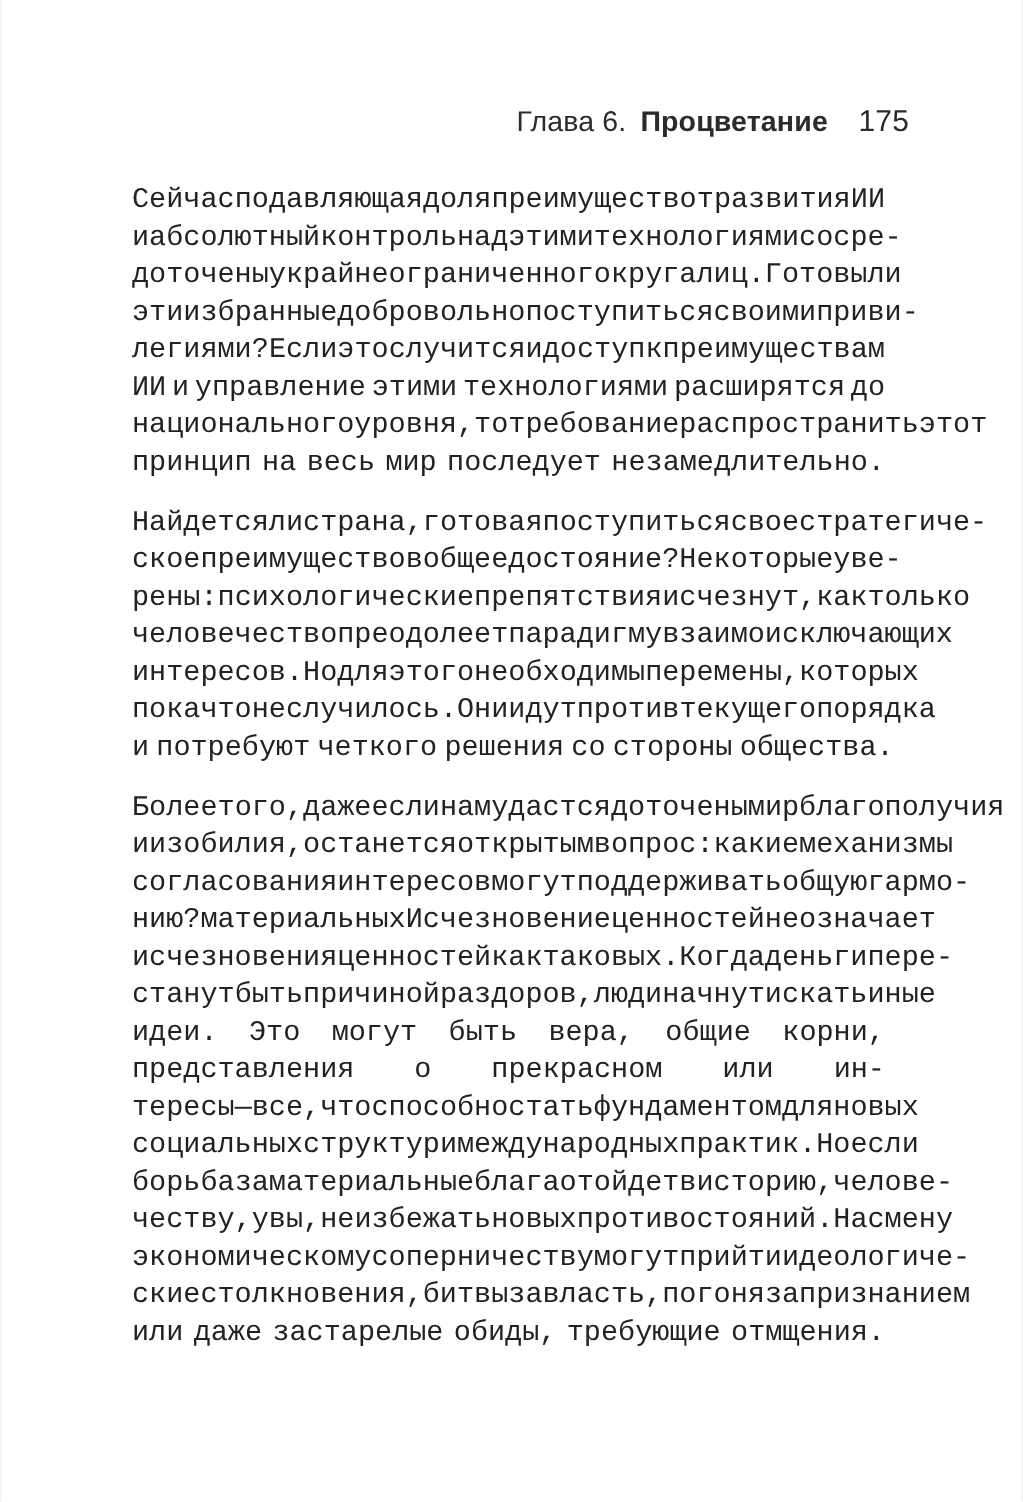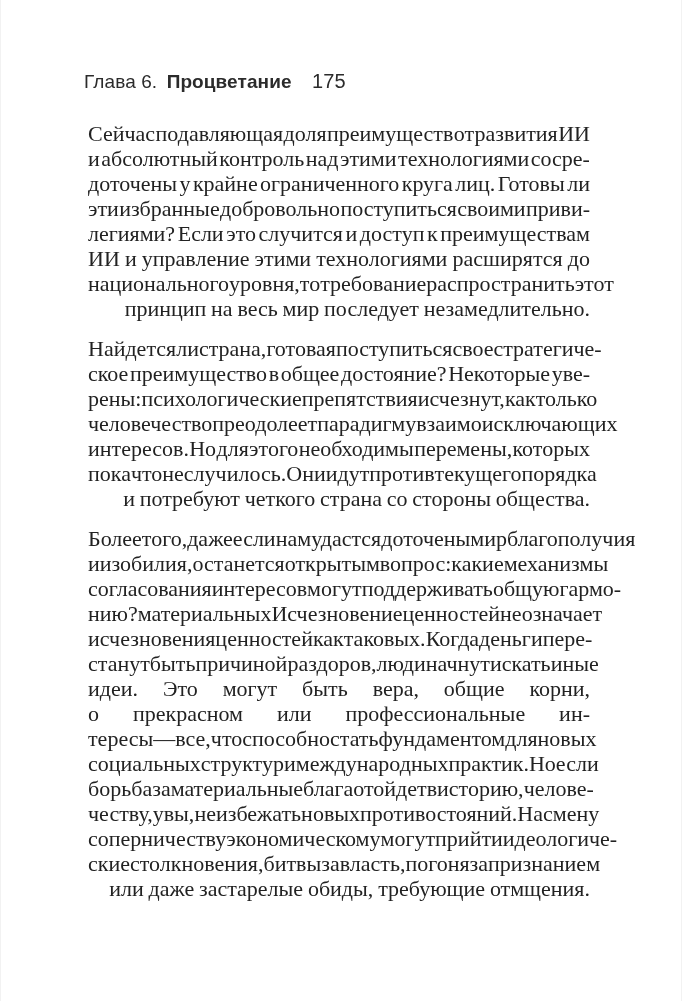--- a/index.html
+++ b/index.html
@@ -13,48 +13,48 @@
     background:var(--paper);
     font-family:"Liberation Serif", serif;
     overflow:hidden;
   }
   .page{
     position:absolute;left:0;top:0;width:682px;height:1001px;
     background:var(--paper);
     box-shadow:inset 1px 0 0 rgba(0,0,0,0.05), inset -1px 0 0 rgba(0,0,0,0.05);
   }
   .running-header{
-    position:absolute;top:70px;left:84px;width:502px;
-    text-align:left;
+    position:absolute;top:70px;left:104px;width:502px;
+    text-align:right;
     font-family:"Liberation Sans", sans-serif;
     font-size:19px;line-height:22px;
     color:var(--header);
     letter-spacing:0.1px;
     white-space:nowrap;
   }
   .running-header .chapter-label{font-weight:400;}
   .running-header .chapter-title{font-weight:700;margin-left:4px;}
   .running-header .page-number{font-weight:400;margin-left:15px;font-size:20px;}
   .text-column{
     position:absolute;left:88px;top:121px;width:502px;
-    font-family:Liberation Serif, serif;
-    font-size:22px;
+    font-family:Liberation Mono, monospace;
+    font-size:19px;
     color:var(--text);
   }
   .para{margin:0 0 15px 0;}
   .line{
     display:flex;
     flex-wrap:nowrap;
     justify-content:space-between;
     height:25px;
     line-height:25px;
     white-space:nowrap;
   }
   .line.last{
-    justify-content:flex-end;
+    justify-content:space-between;
     gap:4.8px;
   }
 </style>
 </head>
 <body>
 
 <div class="page">
 
   <div class="running-header">
     <span class="chapter-label">Глава 6.</span>
@@ -186,21 +186,21 @@
           <span>Они</span>
           <span>идут</span>
           <span>против</span>
           <span>текущего</span>
           <span>порядка</span>
         </div>
         <div class="line last">
           <span>и</span>
           <span>потребуют</span>
           <span>четкого</span>
-          <span>страна</span>
+          <span>решения</span>
           <span>со</span>
           <span>стороны</span>
           <span>общества.</span>
         </div>
       </div>
       <div class="para">
         <div class="line">
           <span>Более</span>
           <span>того,</span>
           <span>даже</span>
@@ -258,24 +258,24 @@
         <div class="line">
           <span>идеи.</span>
           <span>Это</span>
           <span>могут</span>
           <span>быть</span>
           <span>вера,</span>
           <span>общие</span>
           <span>корни,</span>
         </div>
         <div class="line">
+          <span>представления</span>
           <span>о</span>
           <span>прекрасном</span>
           <span>или</span>
-          <span>профессиональные</span>
           <span>ин-</span>
         </div>
         <div class="line">
           <span>тересы</span>
           <span>—</span>
           <span>все,</span>
           <span>что</span>
           <span>способно</span>
           <span>стать</span>
           <span>фундаментом</span>
@@ -305,22 +305,22 @@
           <span>честву,</span>
           <span>увы,</span>
           <span>не</span>
           <span>избежать</span>
           <span>новых</span>
           <span>противостояний.</span>
           <span>На</span>
           <span>смену</span>
         </div>
         <div class="line">
+          <span>экономическому</span>
           <span>соперничеству</span>
-          <span>экономическому</span>
           <span>могут</span>
           <span>прийти</span>
           <span>идеологиче-</span>
         </div>
         <div class="line">
           <span>ские</span>
           <span>столкновения,</span>
           <span>битвы</span>
           <span>за</span>
           <span>власть,</span>

